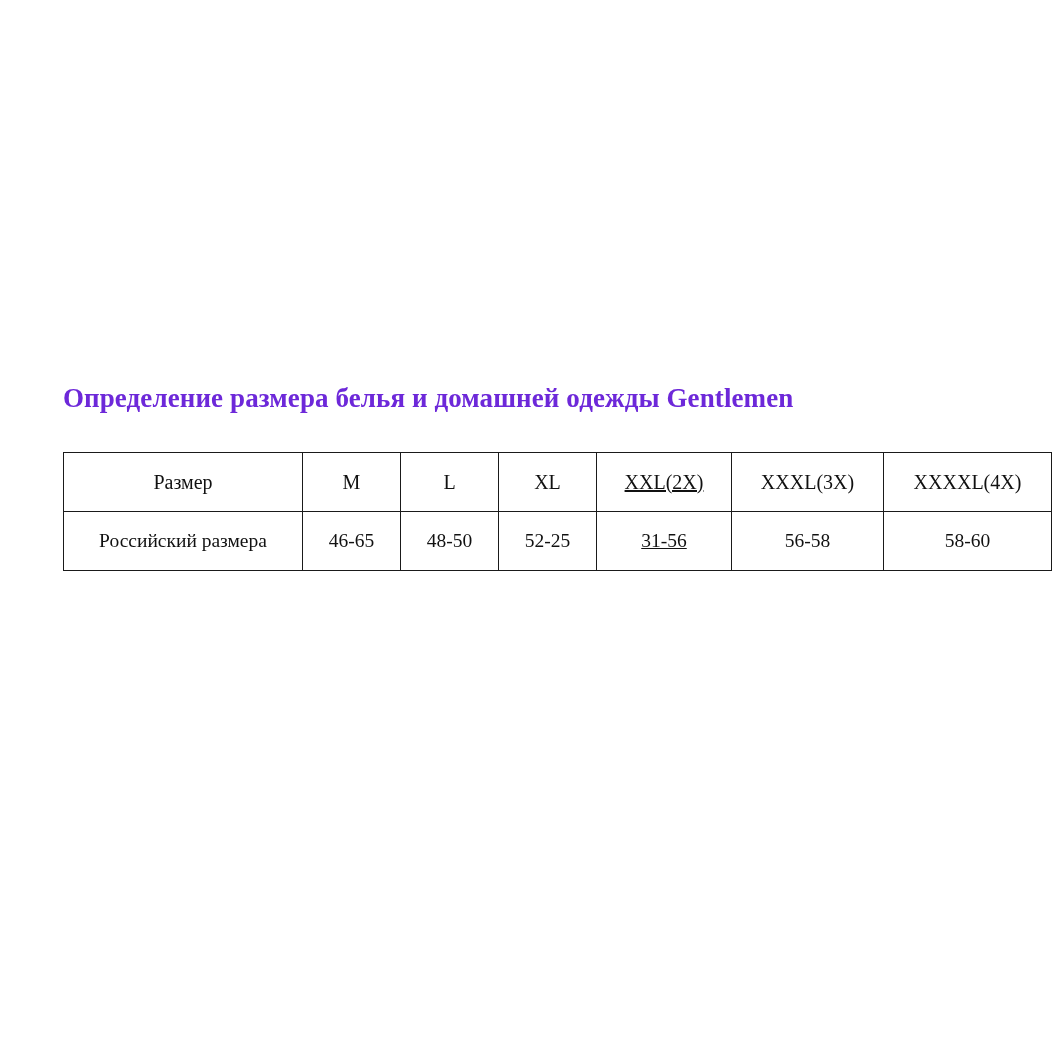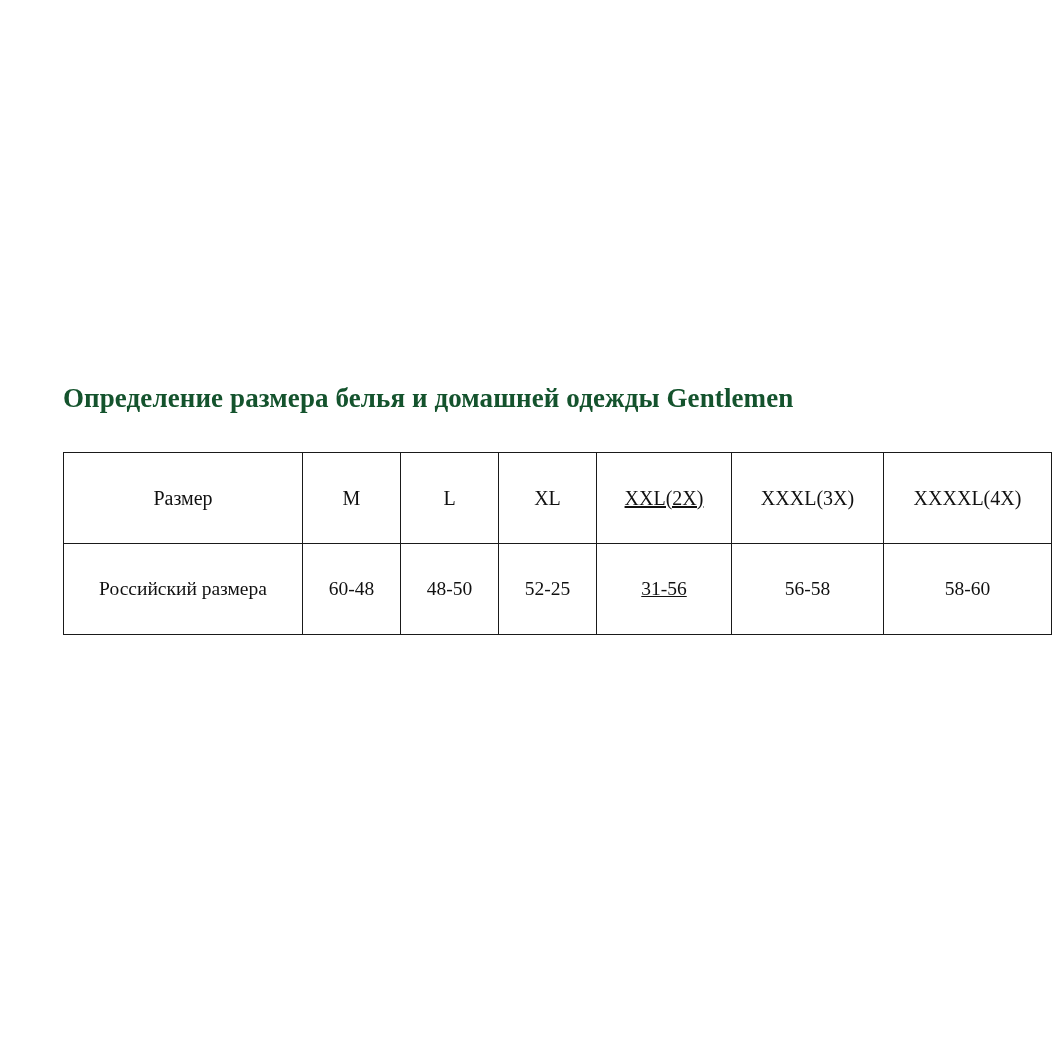--- a/index.html
+++ b/index.html
@@ -24,38 +24,38 @@
   }
   .title {
     position: absolute;
     left: 63px;
     top: 383px;
     width: 960px;
     font-size: 27px;
     font-weight: bold;
     letter-spacing: 0.1px;
     white-space: nowrap;
-    color: #14532d;
+    color: #6d28d9;
   }
   table.size-table {
     position: absolute;
     left: 63px;
     top: 452px;
     border-collapse: collapse;
     table-layout: fixed;
     background: #ffffff;
   }
   table.size-table td {
     border: 1px solid #1a1a1a;
     text-align: center;
     vertical-align: middle;
     font-size: 19.5px;
     color: #111111;
     height: 58px;
-    padding: 16px 4px;
+    padding: 0 4px;
   }
   table.size-table tr td:first-child {
     width: 230px;
   }
   table.size-table td.c1 { width: 89px; }
   table.size-table td.c2 { width: 89px; }
   table.size-table td.c3 { width: 89px; }
   table.size-table td.c4 { width: 126px; text-decoration: underline; }
   table.size-table td.c5 { width: 143px; }
   table.size-table td.c6 { width: 159px; }
@@ -76,21 +76,21 @@
         <td>Размер</td>
         <td class="c1">M</td>
         <td class="c2">L</td>
         <td class="c3">XL</td>
         <td class="c4">XXL(2X)</td>
         <td class="c5">XXXL(3X)</td>
         <td class="c6">XXXXL(4X)</td>
       </tr>
       <tr>
         <td>Российский размера</td>
-        <td class="c1">60-48</td>
+        <td class="c1">46-65</td>
         <td class="c2">48-50</td>
         <td class="c3">52-25</td>
         <td class="c4">31-56</td>
         <td class="c5">56-58</td>
         <td class="c6">58-60</td>
       </tr>
     </tbody>
   </table>
 
 </div>

